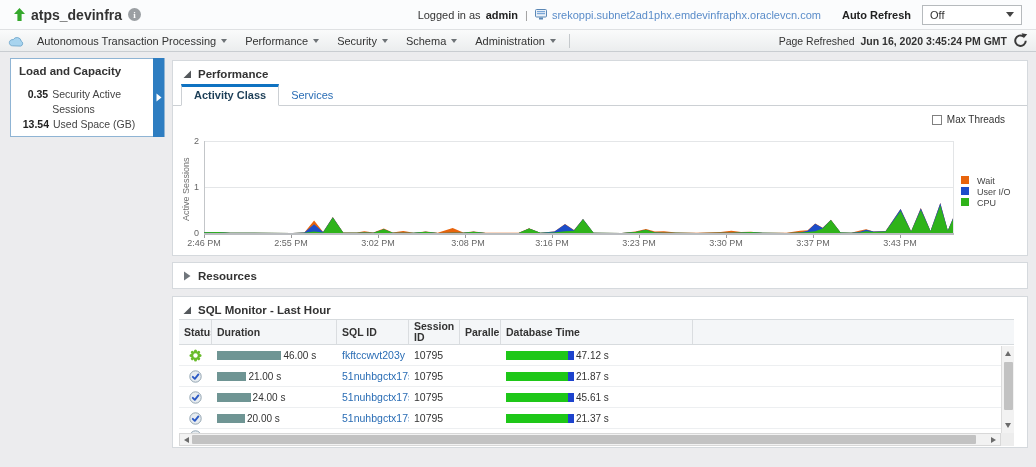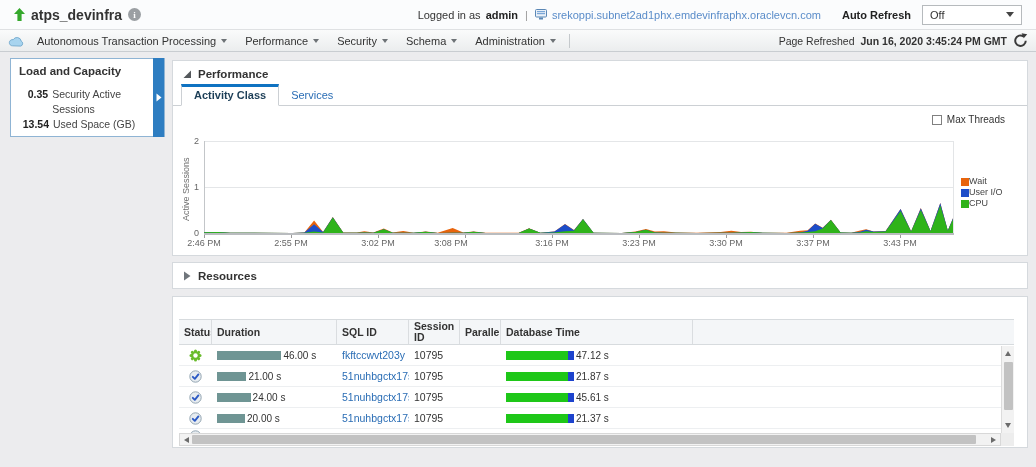--- a/index.html
+++ b/index.html
@@ -66,21 +66,21 @@
           font-size:9px; color:#707070; text-align:center; }
   .ytick { position:absolute; left:0; width:26px; text-align:right; font-size:9px; color:#666; }
   .axis-v { position:absolute; left:31px; top:35px; width:1px; height:92px; background:#c3c6c9; }
   .axis-r { position:absolute; left:780px; top:35px; width:1px; height:92px; background:#e3e5e7; }
   .gridline { position:absolute; left:31px; width:749px; height:1px; background:#e4e6e8; }
   .axis-h { position:absolute; left:31px; top:127px; width:750px; height:2px; background:#b9bcbf; }
   #chart { position:absolute; left:31px; top:35px; }
   .xtick { position:absolute; top:132px; transform:translateX(-50%); font-size:9px; color:#666; white-space:nowrap; }
   .xtickmark { position:absolute; top:129px; width:1px; height:3px; background:#9a9a9a; }
   .legend { position:absolute; left:788px; top:70px; }
-  .legend-row { display:flex; align-items:center; gap:0; font-size:9px; color:#444; line-height:11px; }
+  .legend-row { display:flex; gap:8px; font-size:9px; color:#444; line-height:11px; }
   .sw { width:8px; height:8px; display:inline-block; }
 
   
   .res-card { left:172px; top:262px; width:856px; height:27px; display:flex; align-items:center; gap:7px;
               padding:0 10px; font-size:11.5px; font-weight:bold; color:#333; }
 
   
   .sql-card { left:172px; top:296px; width:856px; height:152px; }
   .tbl { position:absolute; left:6px; top:22px; width:835px; height:127px; font-size:10.5px; color:#333; }
   .thead { position:absolute; left:0; top:0; width:835px; height:26px; background:#f4f6f8;
@@ -234,21 +234,21 @@
         </svg>
       <div class="axis-h"></div>
       <div id="xticks">
           <div class="xtickmark" style="left: 31px;"></div>
           <div class="xtick" style="left: 31px;">2:46 PM</div>
           <div class="xtickmark" style="left: 118.034px;"></div>
           <div class="xtick" style="left: 118.034px;">2:55 PM</div>
           <div class="xtickmark" style="left: 204.993px;"></div>
           <div class="xtick" style="left: 204.993px;">3:02 PM</div>
           <div class="xtickmark" style="left: 292.026px;"></div>
-          <div class="xtick" style="left: 278px;">3:08 PM</div>
+          <div class="xtick" style="left: 295px;">3:08 PM</div>
           <div class="xtickmark" style="left: 378.985px;"></div>
           <div class="xtick" style="left: 378.985px;">3:16 PM</div>
           <div class="xtickmark" style="left: 466.019px;"></div>
           <div class="xtick" style="left: 466.019px;">3:23 PM</div>
           <div class="xtickmark" style="left: 553.053px;"></div>
           <div class="xtick" style="left: 553.053px;">3:30 PM</div>
           <div class="xtickmark" style="left: 640.012px;"></div>
           <div class="xtick" style="left: 640.012px;">3:37 PM</div>
           <div class="xtickmark" style="left: 727.046px;"></div>
           <div class="xtick" style="left: 727.046px;">3:43 PM</div>
@@ -271,20 +271,26 @@
   </div>
 
   <div class="card res-card">
     <svg width="8" height="10" viewBox="0 0 8 10">
         <path d="M1 0.5 L7.5 5 L1 9.5 Z" fill="#70767c"></path>
       </svg>
     <span>Resources</span>
   </div>
 
   <div class="card sql-card">
+    <div class="section-header">
+      <svg width="9" height="9" viewBox="0 0 9 9">
+          <path d="M8 0.5 L8 8 L0.5 8 Z" fill="#54585c"></path>
+        </svg>
+      <span>SQL Monitor - Last Hour</span>
+    </div>
     <div class="tbl">
       <div class="thead" id="thead">
           <div class="th" style="width: 33px;">Status</div>
           <div class="th" style="width: 125px;">Duration</div>
           <div class="th" style="width: 72px;">SQL ID</div>
           <div class="th" style="width: 51px;">Session ID</div>
           <div class="th" style="width: 41px;">Parallel</div>
           <div class="th" style="width: 192px;">Database Time</div>
           <div class="th" style="width: 321px;"></div>
         </div>

